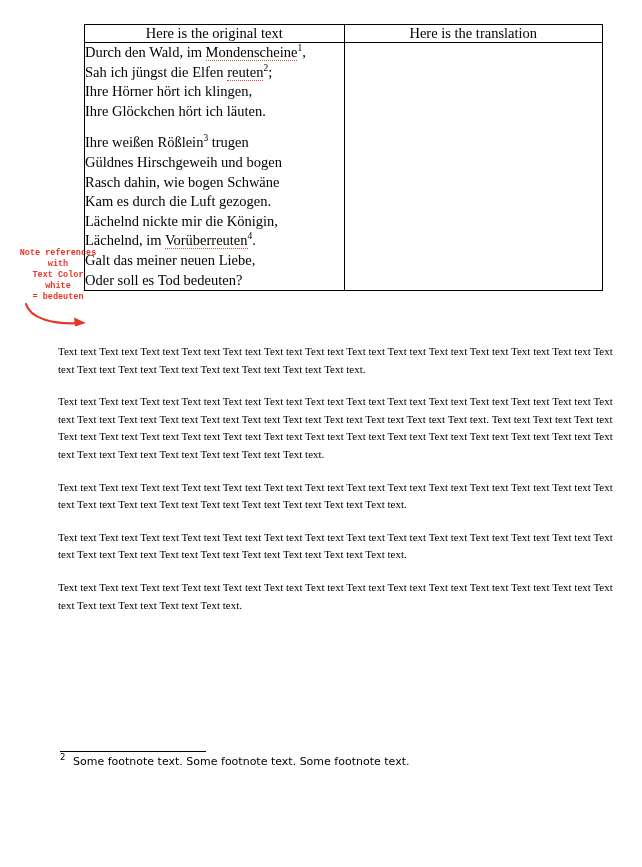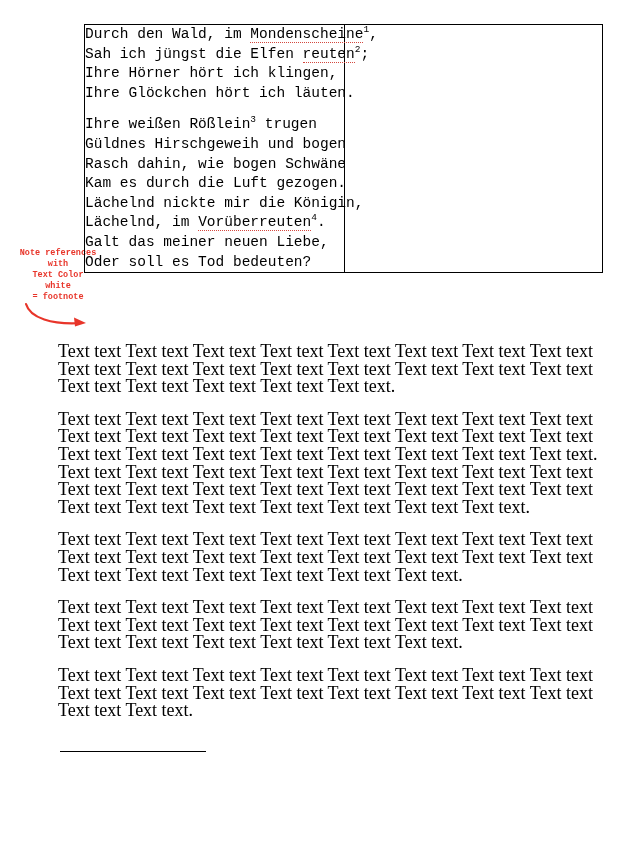--- a/index.html
+++ b/index.html
@@ -68,42 +68,42 @@
 
   .orig-cell {
     padding: 12px 10px 14px 22px;
     font-size: 14.5px;
     line-height: 19.6px;
     height: 242px;
   }
   .trans-cell {
     padding: 12px 10px 14px 14px;
   }
-  .stanza { margin: 0; font-family: Liberation Mono, monospace; }
+  .stanza { margin: 0; }
   .stanza + .stanza { margin-top: 12px; }
   .vline { display: block; white-space: nowrap; }
 
   
   .noteword {
     border-bottom: 1px dotted #d4483f;
   }
   sup.noteref {
     font-size: 9.5px;
     vertical-align: super;
     line-height: 0;
   }
 
   
   #body-text {
     position: absolute;
     left: 58px;
     top: 343px;
     width: 564px;
     font-family: "Liberation Serif", serif;
-    font-size: 18px;
+    font-size: 11px;
     line-height: 17.6px;
     text-align: left;
   }
   #body-text p { margin: 0 0 15px 0; }
   #body-text p:last-child { margin-bottom: 0; }
 
   
   #footnotes {
     position: absolute;
     left: 60px;
@@ -132,35 +132,39 @@
   .fn-txt { font-size: 11px; }
 </style>
 </head>
 <body>
 
 <div id="annotation">
   <span class="ln">Note references</span>
   <span class="ln">with</span>
   <span class="ln">Text Color</span>
   <span class="ln">white</span>
-  <span class="ln">= footnote</span>
+  <span class="ln">= bedeuten</span>
 </div>
 
 <svg id="arrow" viewBox="0 0 66 26">
   <path d="M2 2 C6 16 28 23 58 21" stroke="#e8352a" stroke-width="2.2" fill="none" stroke-linecap="round"></path>
   <path d="M62 21 L50 15.5 L51 24.5 Z" fill="#e8352a"></path>
 </svg>
 
 <div id="table-wrap">
   <table class="doc-table">
     <colgroup>
         <col class="col-a">
         <col class="col-b">
       </colgroup>
     <tbody>
+      <tr>
+        <td class="th-cell">Here is the original text</td>
+        <td class="th-cell">Here is the translation</td>
+      </tr>
       <tr>
         <td class="orig-cell">
           <div class="stanza">
             <span class="vline"><span>Durch den Wald, im </span><span class="noteword">Mondenscheine</span><sup class="noteref">1</sup><span>,</span></span>
             <span class="vline"><span>Sah ich jüngst die Elfen </span><span class="noteword">reuten</span><sup class="noteref">2</sup><span>;</span></span>
             <span class="vline">Ihre Hörner hört ich klingen,</span>
             <span class="vline">Ihre Glöckchen hört ich läuten.</span>
           </div>
           <div class="stanza">
             <span class="vline"><span>Ihre weißen Rößlein</span><sup class="noteref">3</sup><span> trugen</span></span>
@@ -182,13 +186,14 @@
 <div id="body-text">
   <p>Text text Text text Text text Text text Text text Text text Text text Text text Text text Text text Text text Text text Text text Text text Text text Text text Text text Text text Text text Text text Text text.</p>
   <p>Text text Text text Text text Text text Text text Text text Text text Text text Text text Text text Text text Text text Text text Text text Text text Text text Text text Text text Text text Text text Text text Text text Text text Text text. Text text Text text Text text Text text Text text Text text Text text Text text Text text Text text Text text Text text Text text Text text Text text Text text Text text Text text Text text Text text Text text Text text Text text.</p>
   <p>Text text Text text Text text Text text Text text Text text Text text Text text Text text Text text Text text Text text Text text Text text Text text Text text Text text Text text Text text Text text Text text Text text.</p>
   <p>Text text Text text Text text Text text Text text Text text Text text Text text Text text Text text Text text Text text Text text Text text Text text Text text Text text Text text Text text Text text Text text Text text.</p>
   <p>Text text Text text Text text Text text Text text Text text Text text Text text Text text Text text Text text Text text Text text Text text Text text Text text Text text Text text.</p>
 </div>
 
 <div id="footnote-rule"></div>
 <div id="footnotes">
+  <span class="fn-row"><span class="fn-num">2</span><span class="fn-txt">Some footnote text. Some footnote text. Some footnote text.</span></span>
 </div>
 
 </body></html>

